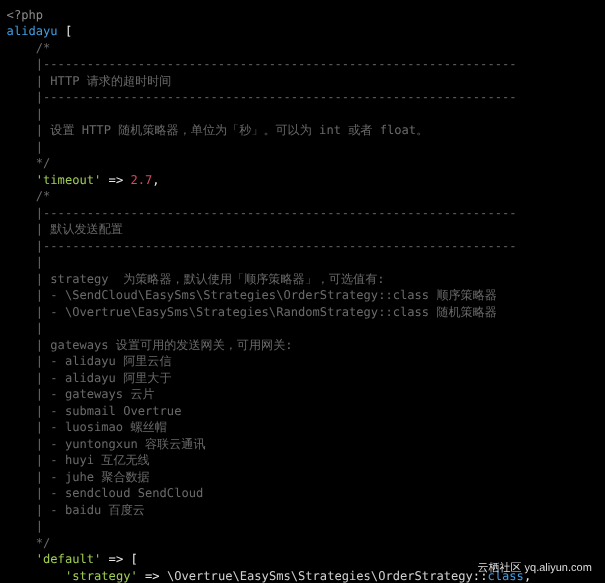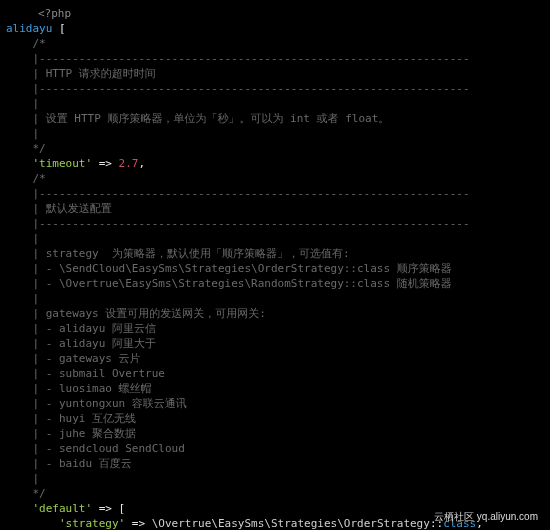--- a/index.html
+++ b/index.html
@@ -7,21 +7,21 @@
     padding: 6px;
     background: #000;
     font-family: Consolas, "Courier New", monospace;
     font-size: 11px;
     line-height: 15px;
     color: #ccc;
     width: 550px;
     box-sizing: border-box;
   }
   pre { margin: 0; white-space: pre; }
-  .php-tag { color: #8a8a8a; margin-left: 32px; }
+  .php-tag { color: #8a8a8a; }
   .keyword { color: #3f9de0; }
   .comment { color: #6a6a6a; }
   .string  { color: #9fcf52; }
   .number  { color: #d44a5e; }
   .class   { color: #3f9de0; }
   .ns      { color: #d0d0d0; }
   .white   { color: #eaeaea; }
   .url {
     position: fixed;
     right: 12px;
@@ -34,21 +34,21 @@
 </head>
 <body>
 
 <pre><span class="php-tag">&lt;?php</span>
 <span class="keyword">alidayu</span><span class="white"> [</span>
 <span class="comment">    /*</span>
 <span class="comment">    |-----------------------------------------------------------------</span>
 <span class="comment">    | HTTP 请求的超时时间</span>
 <span class="comment">    |-----------------------------------------------------------------</span>
 <span class="comment">    |</span>
-<span class="comment">    | 设置 HTTP 顺序策略器，单位为「秒」。可以为 int 或者 float。</span>
+<span class="comment">    | 设置 HTTP 随机策略器，单位为「秒」。可以为 int 或者 float。</span>
 <span class="comment">    |</span>
 <span class="comment">    */</span>
 <span>    </span><span class="string">'timeout'</span><span class="white"> =&gt; </span><span class="number">2.7</span><span class="white">,</span>
 <span class="comment">    /*</span>
 <span class="comment">    |-----------------------------------------------------------------</span>
 <span class="comment">    | 默认发送配置</span>
 <span class="comment">    |-----------------------------------------------------------------</span>
 <span class="comment">    |</span>
 <span class="comment">    | strategy  为策略器，默认使用「顺序策略器」，可选值有:</span>
 <span class="comment">    | - \SendCloud\EasySms\Strategies\OrderStrategy::class 顺序策略器</span>

